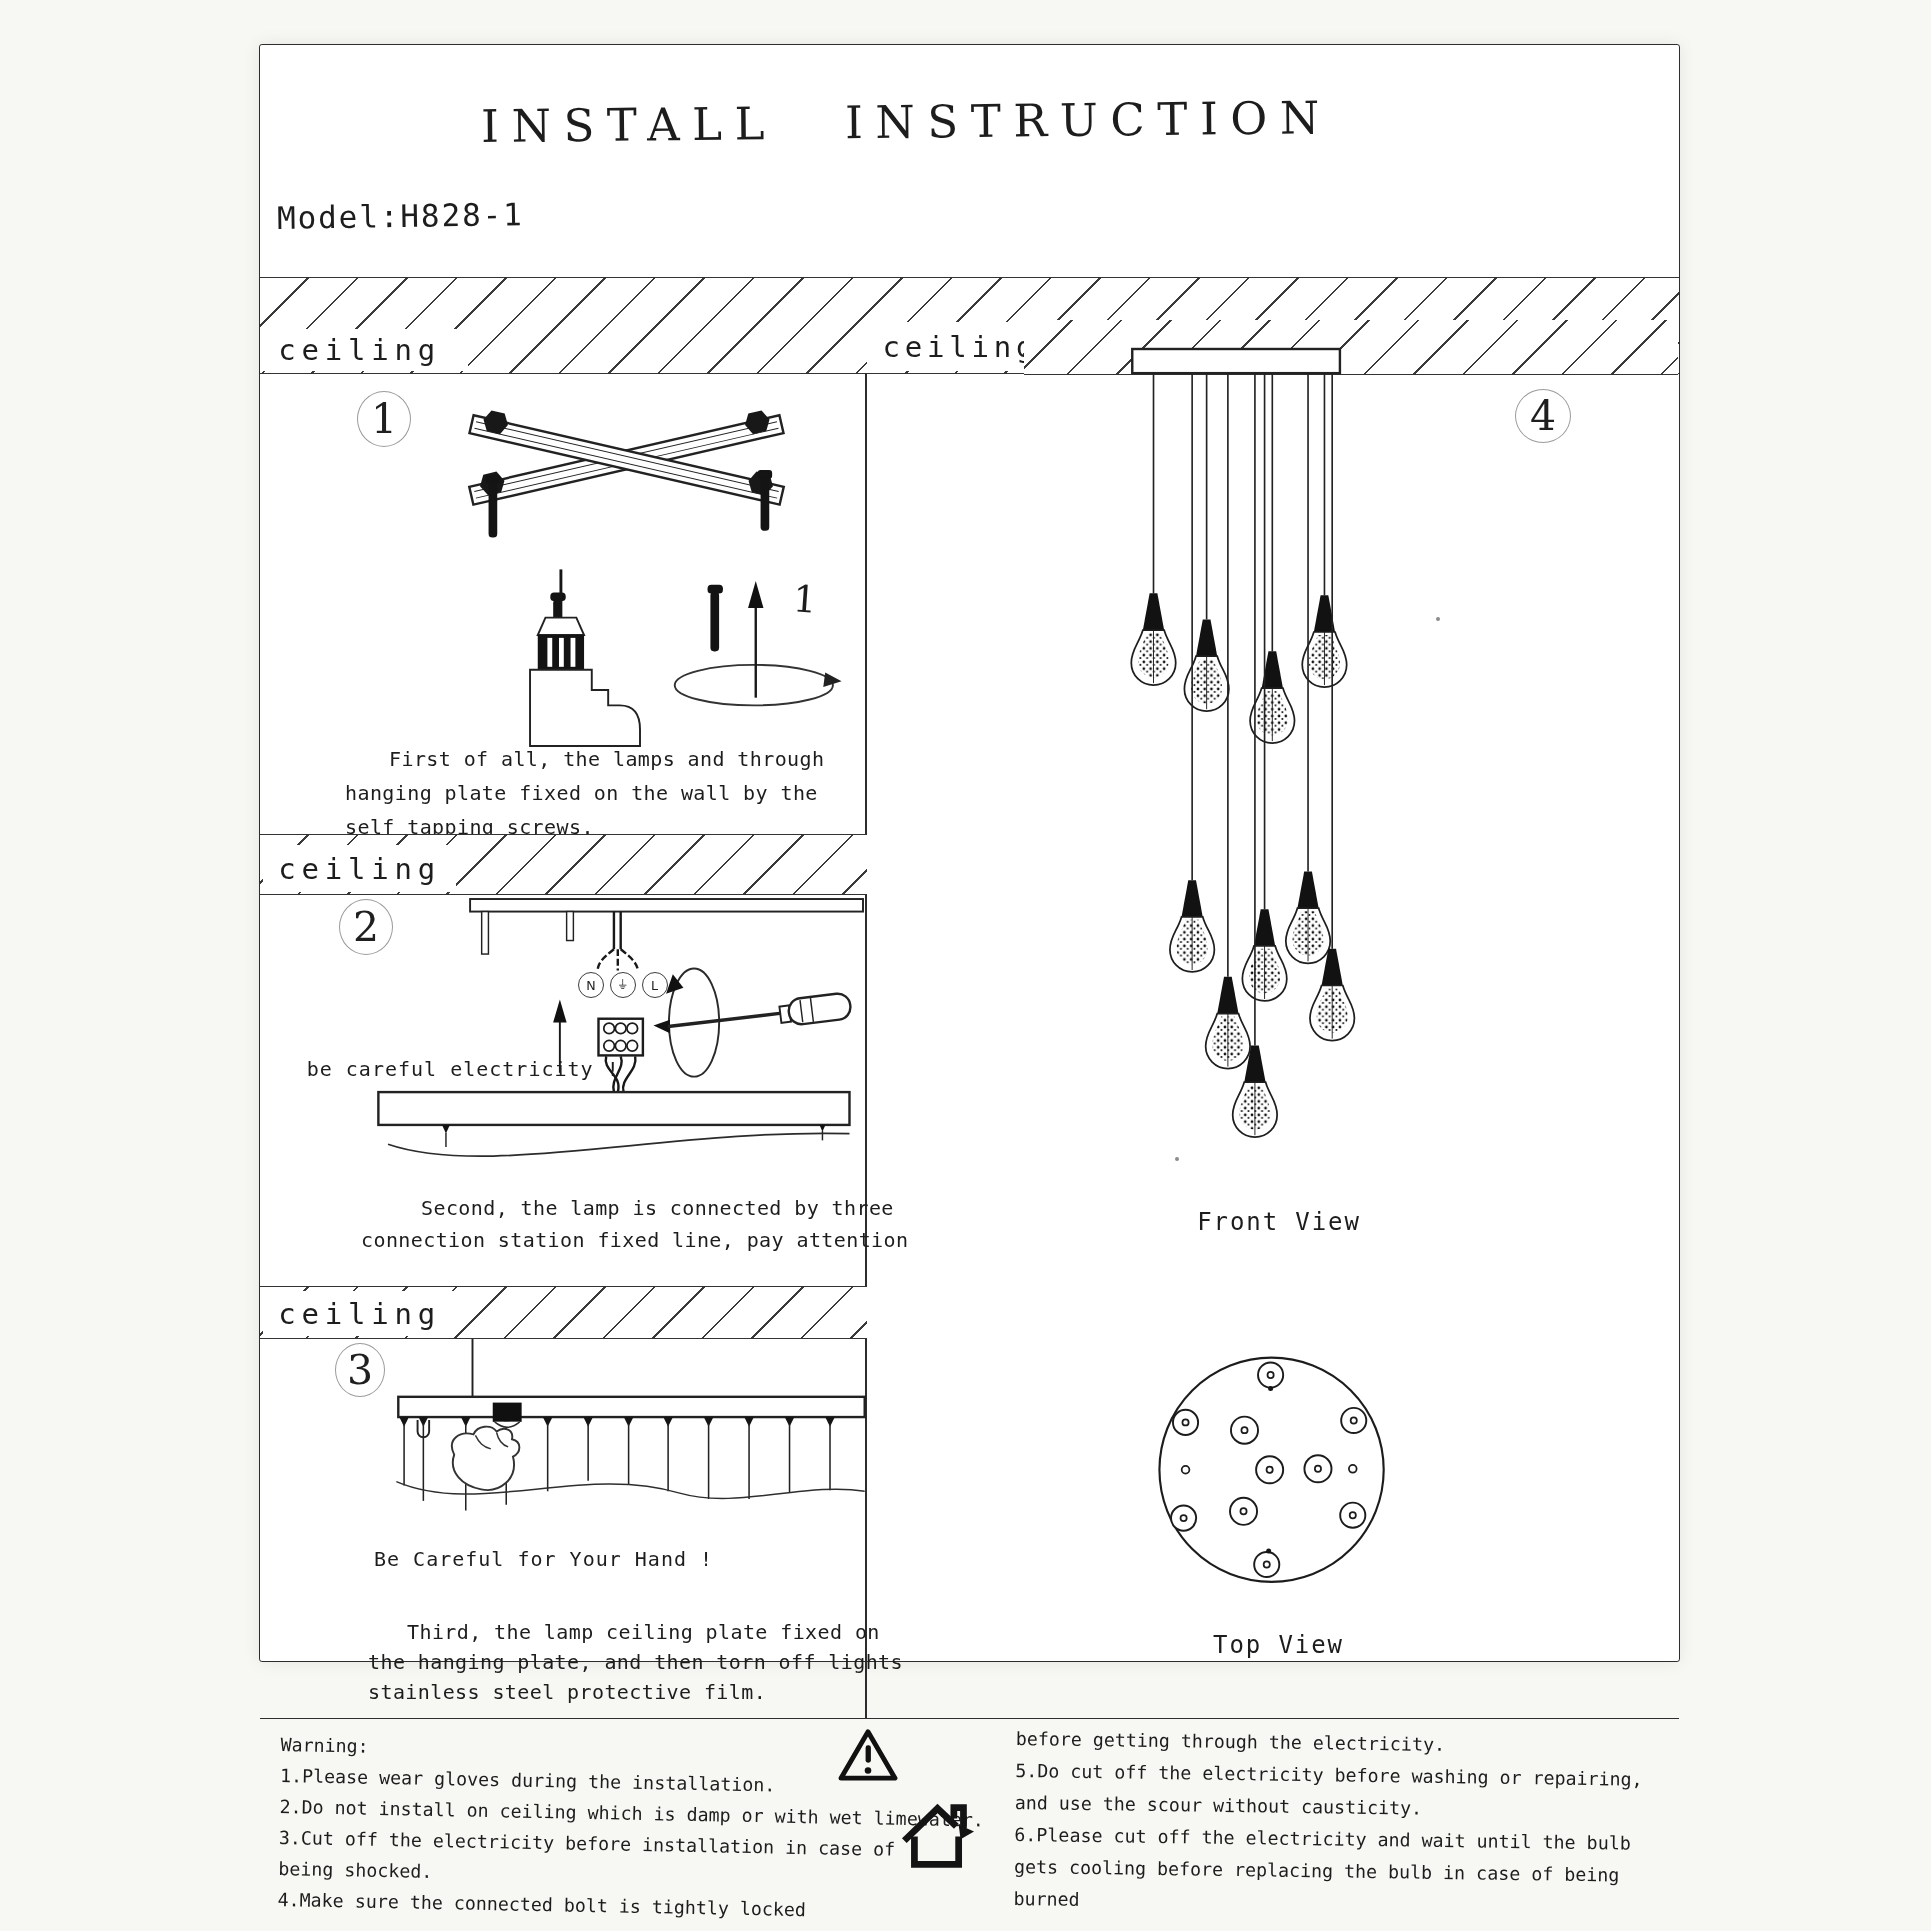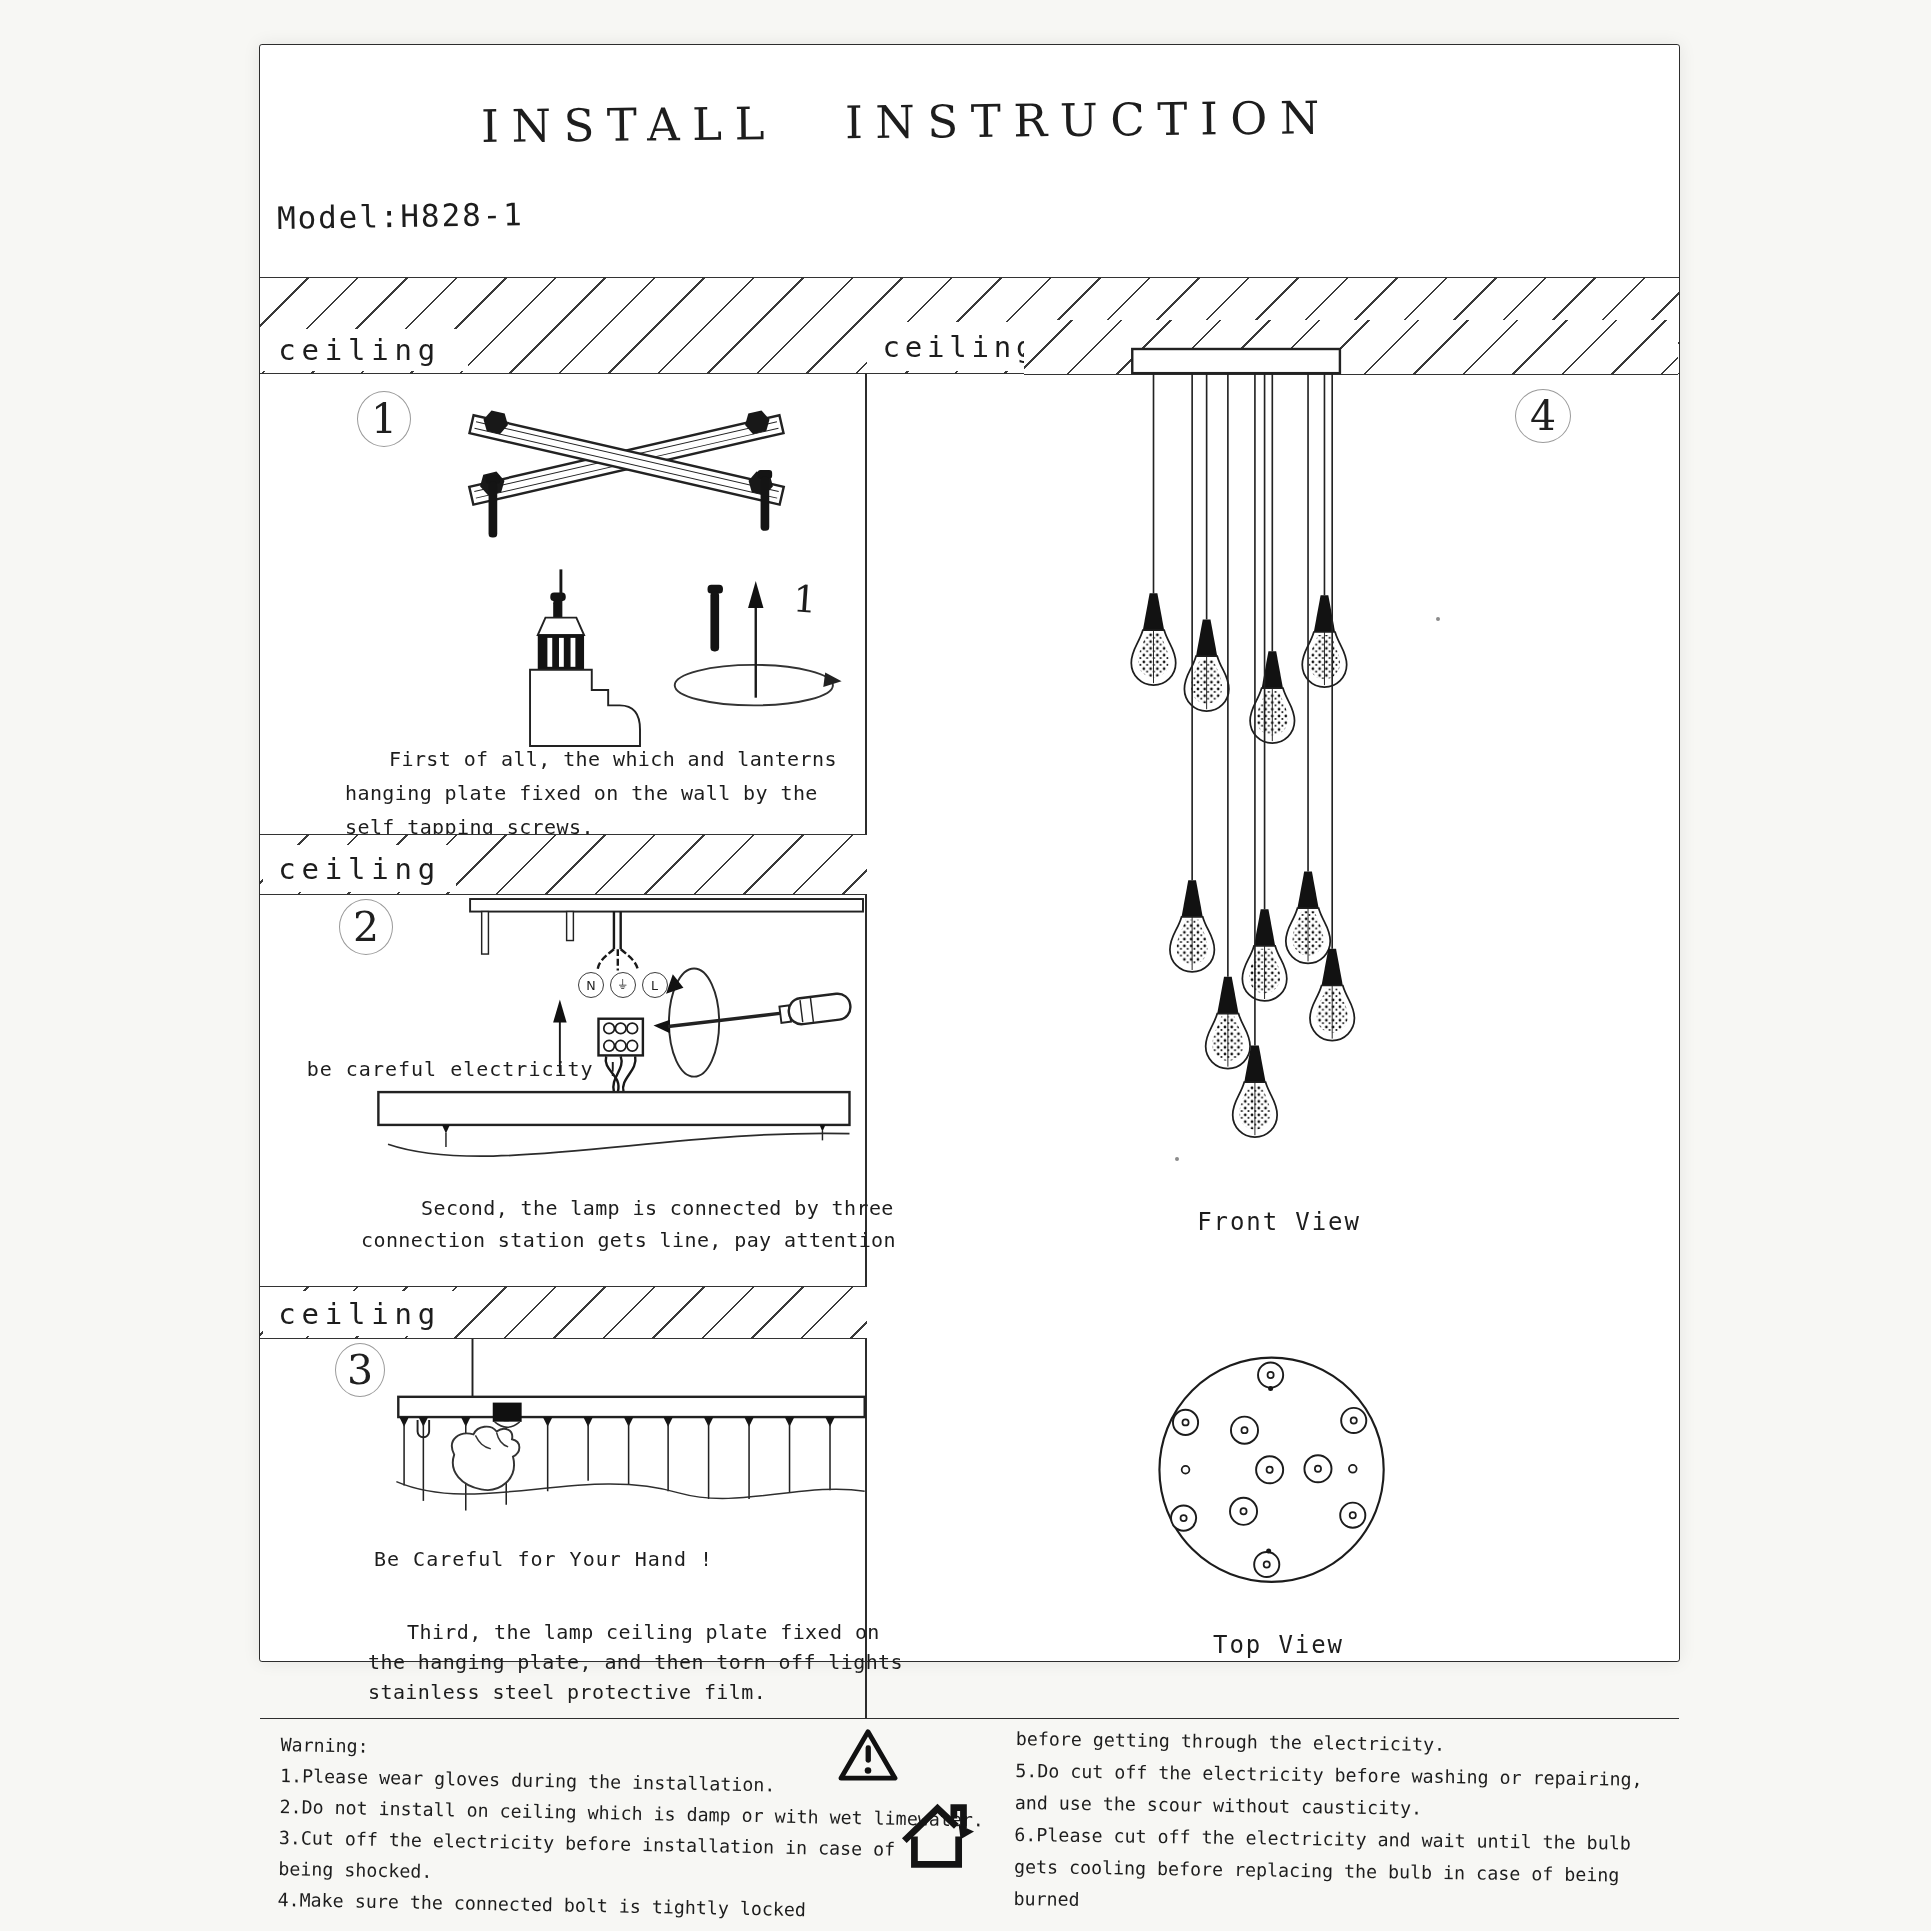--- a/index.html
+++ b/index.html
@@ -132,21 +132,21 @@
     <g>
       <ellipse cx="372" cy="318" rx="82" ry="21" fill="none" stroke="#333" stroke-width="2"></ellipse>
       <polygon points="446,305 463,314 444,320" fill="#222"></polygon>
       <line x1="374" y1="331" x2="374" y2="226" stroke="#1a1a1a" stroke-width="2.5"></line>
       <polygon points="374,210 366,238 382,238" fill="#111"></polygon>
     </g>
   </svg>
   <div class="rot-label" style="left:533px; top:533px;">1</div>
 
   <div class="caption" style="left:85px; top:697px; width:521px;">
-    <div class="ind1">First of all, the which and lanterns</div>
+    <div class="ind1">First of all, the lamps and through</div>
     <div>hanging plate fixed on the wall by the</div>
     <div>self tapping screws.</div>
   </div>
 
   <div class="band" style="top:789px; height:61px; width:607px;"></div>
   <div class="notch" style="left:2.9px; top:800px; width:193px; height:47px;">
     <span>ceiling</span>
   </div>
 
   <div class="circle-num" style="left:79px; top:854px; width:54px; height:56px;">
@@ -216,21 +216,21 @@
   <div class="terminals">
     <span class="terminal">N</span>
     <span class="terminal">⏚</span>
     <span class="terminal">L</span>
   </div>
 
   <div class="warn-inline" style="left:7.7px; top:1012px;margin-left:39px;">be careful electricity !</div>
 
   <div class="caption cap2" style="left:101px; top:1147px; width:512px;">
     <div class="ind1">Second, the lamp is connected by three</div>
-    <div>connection station gets line, pay attention</div>
+    <div>connection station fixed line, pay attention</div>
   </div>
 
   <div class="band" style="top:1241px; height:53px; width:607px;"></div>
   <div class="notch" style="left:2.9px; top:1246px; width:193px; height:45px;">
     <span>ceiling</span>
   </div>
 
   <div class="circle-num" style="left:75px; top:1298px; width:50px; height:54px;">
     <span>3</span>
   </div>

